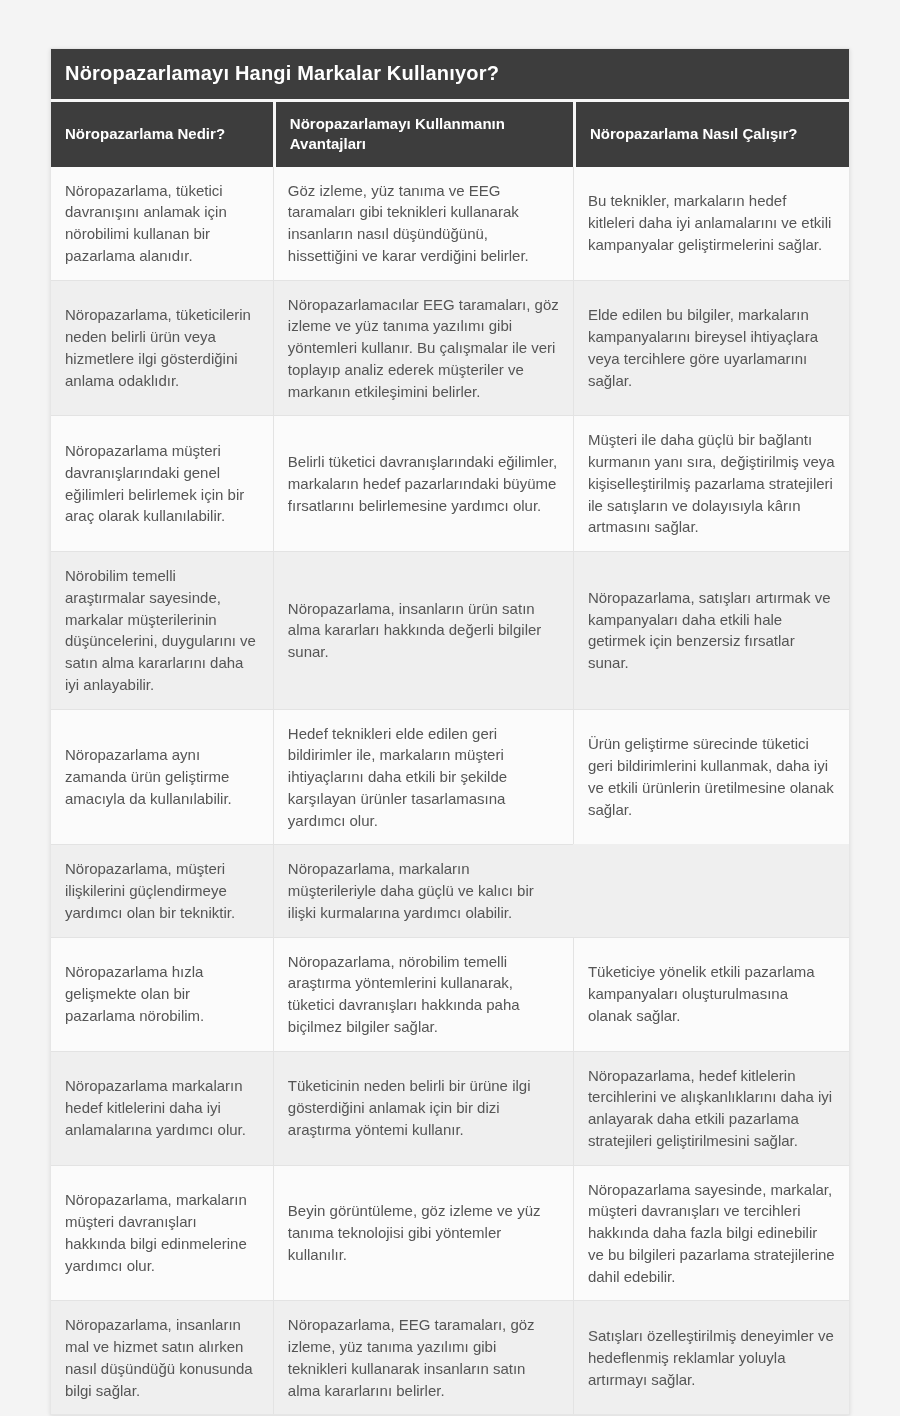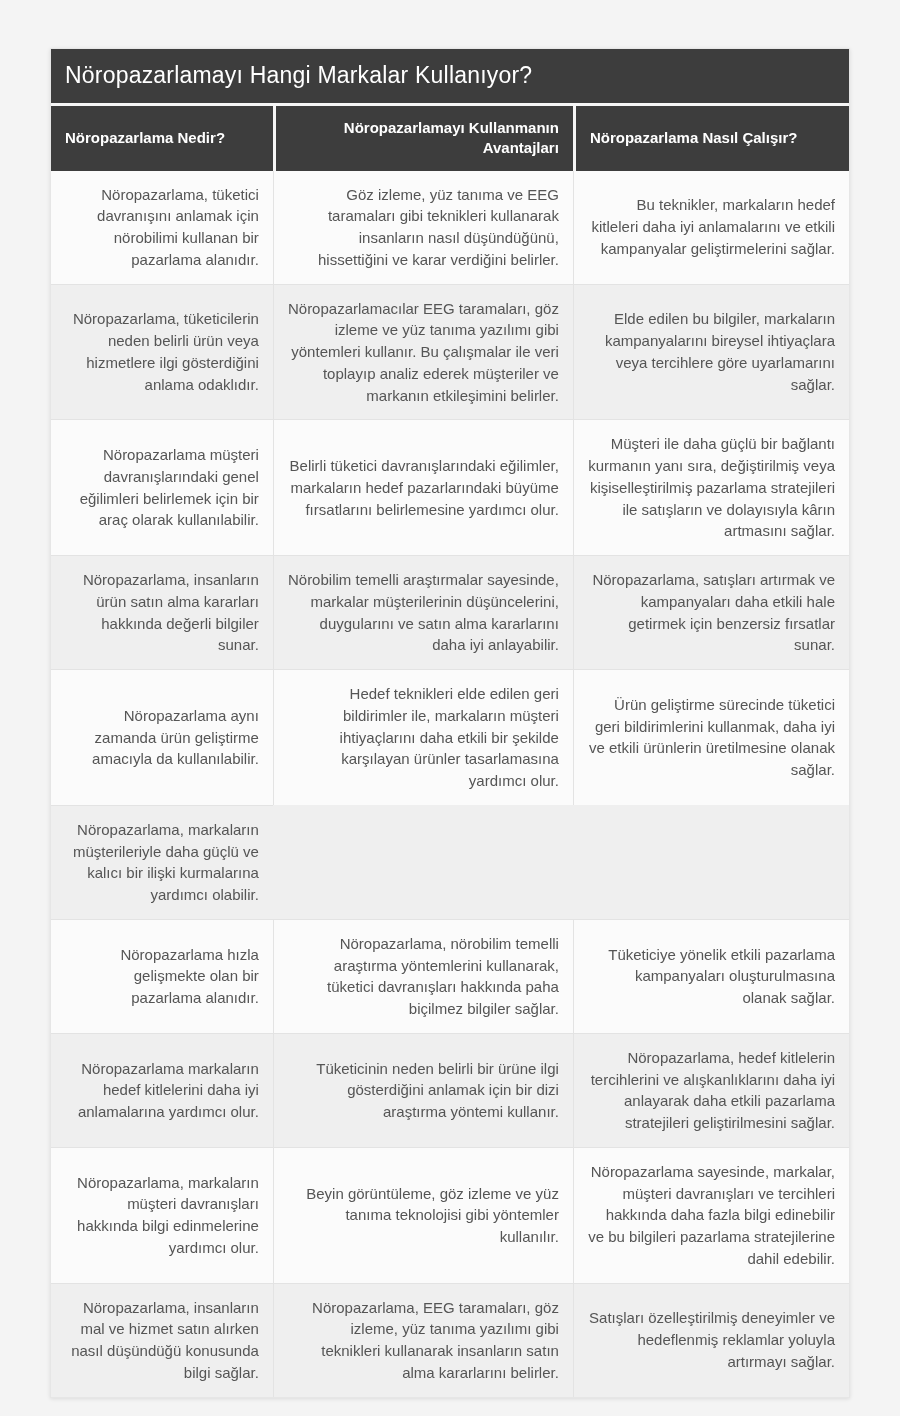--- a/index.html
+++ b/index.html
@@ -29,25 +29,25 @@
     border: 1px solid #e6e6e6;
     box-shadow: 0 1px 4px rgba(0,0,0,0.10);
   }
   .title-bar {
     background: var(--header-bg);
     padding: 13px 14px 14px 14px;
     border-bottom: 3px solid #f6f6f6;
   }
   .title-bar h1 {
     color: var(--header-text);
-    font-size: 23px;
-    font-weight: normal;
+    font-size: 20px;
+    font-weight: bold;
     letter-spacing: 0.2px;
   }
-  .grid-table { width: 100%; text-align: right; }
+  .grid-table { width: 100%; }
   .trow {
     display: grid;
     grid-template-columns: 27.8% 37.6% 34.6%;
   }
   .thead .th {
     background: var(--header-bg);
     color: var(--header-text);
     font-size: 15px;
     font-weight: bold;
     padding: 12px 14px;
@@ -121,48 +121,51 @@
           </div>
         <div class="td">
             <span>Belirli tüketici davranışlarındaki eğilimler, markaların hedef pazarlarındaki büyüme fırsatlarını belirlemesine yardımcı olur.</span>
           </div>
         <div class="td">
             <span>Müşteri ile daha güçlü bir bağlantı kurmanın yanı sıra, değiştirilmiş veya kişiselleştirilmiş pazarlama stratejileri ile satışların ve dolayısıyla kârın artmasını sağlar.</span>
           </div>
       </div>
       <div class="trow">
         <div class="td">
+            <span>Nörobilim temelli araştırmalar sayesinde, markalar müşterilerinin düşüncelerini, duygularını ve satın alma kararlarını daha iyi anlayabilir.</span>
+          </div>
+        <div class="td">
             <span>Nöropazarlama, insanların ürün satın alma kararları hakkında değerli bilgiler sunar.</span>
           </div>
         <div class="td">
-            <span>Nörobilim temelli araştırmalar sayesinde, markalar müşterilerinin düşüncelerini, duygularını ve satın alma kararlarını daha iyi anlayabilir.</span>
-          </div>
-        <div class="td">
             <span>Nöropazarlama, satışları artırmak ve kampanyaları daha etkili hale getirmek için benzersiz fırsatlar sunar.</span>
           </div>
       </div>
       <div class="trow">
         <div class="td">
             <span>Nöropazarlama aynı zamanda ürün geliştirme amacıyla da kullanılabilir.</span>
           </div>
         <div class="td">
             <span>Hedef teknikleri elde edilen geri bildirimler ile, markaların müşteri ihtiyaçlarını daha etkili bir şekilde karşılayan ürünler tasarlamasına yardımcı olur.</span>
           </div>
         <div class="td">
             <span>Ürün geliştirme sürecinde tüketici geri bildirimlerini kullanmak, daha iyi ve etkili ürünlerin üretilmesine olanak sağlar.</span>
           </div>
       </div>
       <div class="trow">
         <div class="td">
+            <span>Nöropazarlama, müşteri ilişkilerini güçlendirmeye yardımcı olan bir tekniktir.</span>
+          </div>
+        <div class="td">
             <span>Nöropazarlama, markaların müşterileriyle daha güçlü ve kalıcı bir ilişki kurmalarına yardımcı olabilir.</span>
           </div>
       </div>
       <div class="trow">
         <div class="td">
-            <span>Nöropazarlama hızla gelişmekte olan bir pazarlama alanıdır.</span>
+            <span>Nöropazarlama hızla gelişmekte olan bir pazarlama nörobilim.</span>
           </div>
         <div class="td">
             <span>Nöropazarlama, nörobilim temelli araştırma yöntemlerini kullanarak, tüketici davranışları hakkında paha biçilmez bilgiler sağlar.</span>
           </div>
         <div class="td">
             <span>Tüketiciye yönelik etkili pazarlama kampanyaları oluşturulmasına olanak sağlar.</span>
           </div>
       </div>
       <div class="trow">
         <div class="td">

